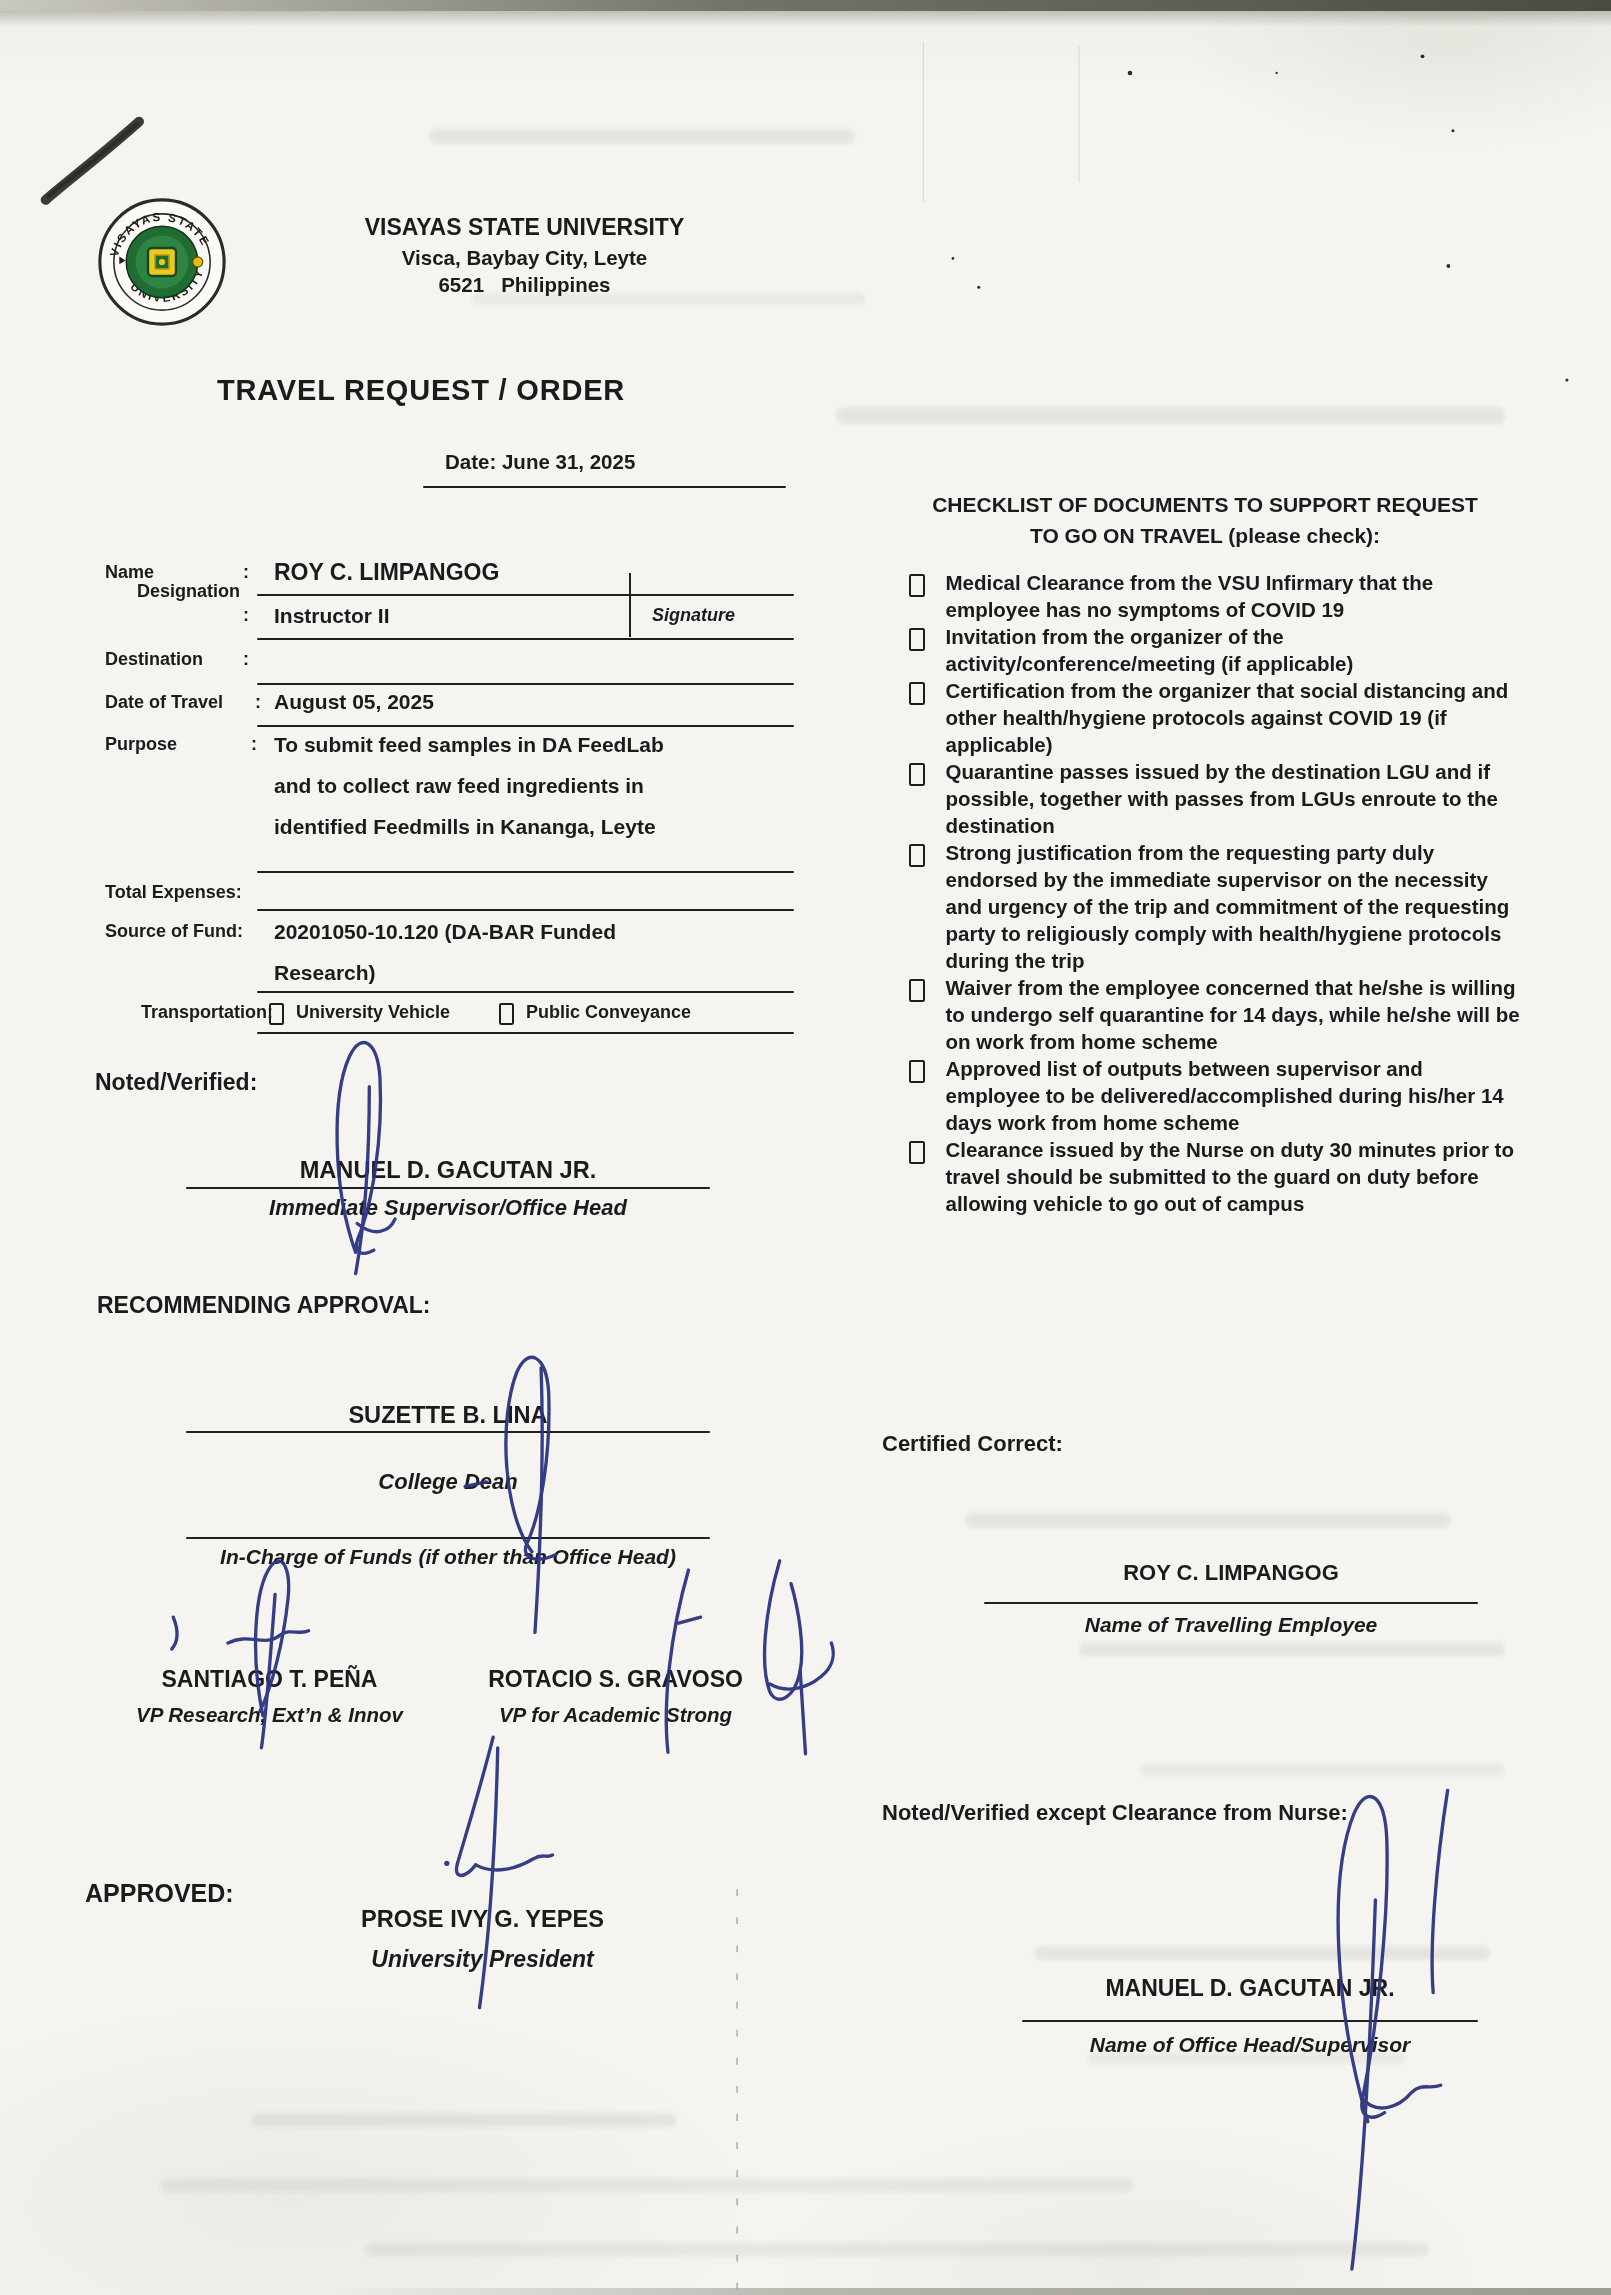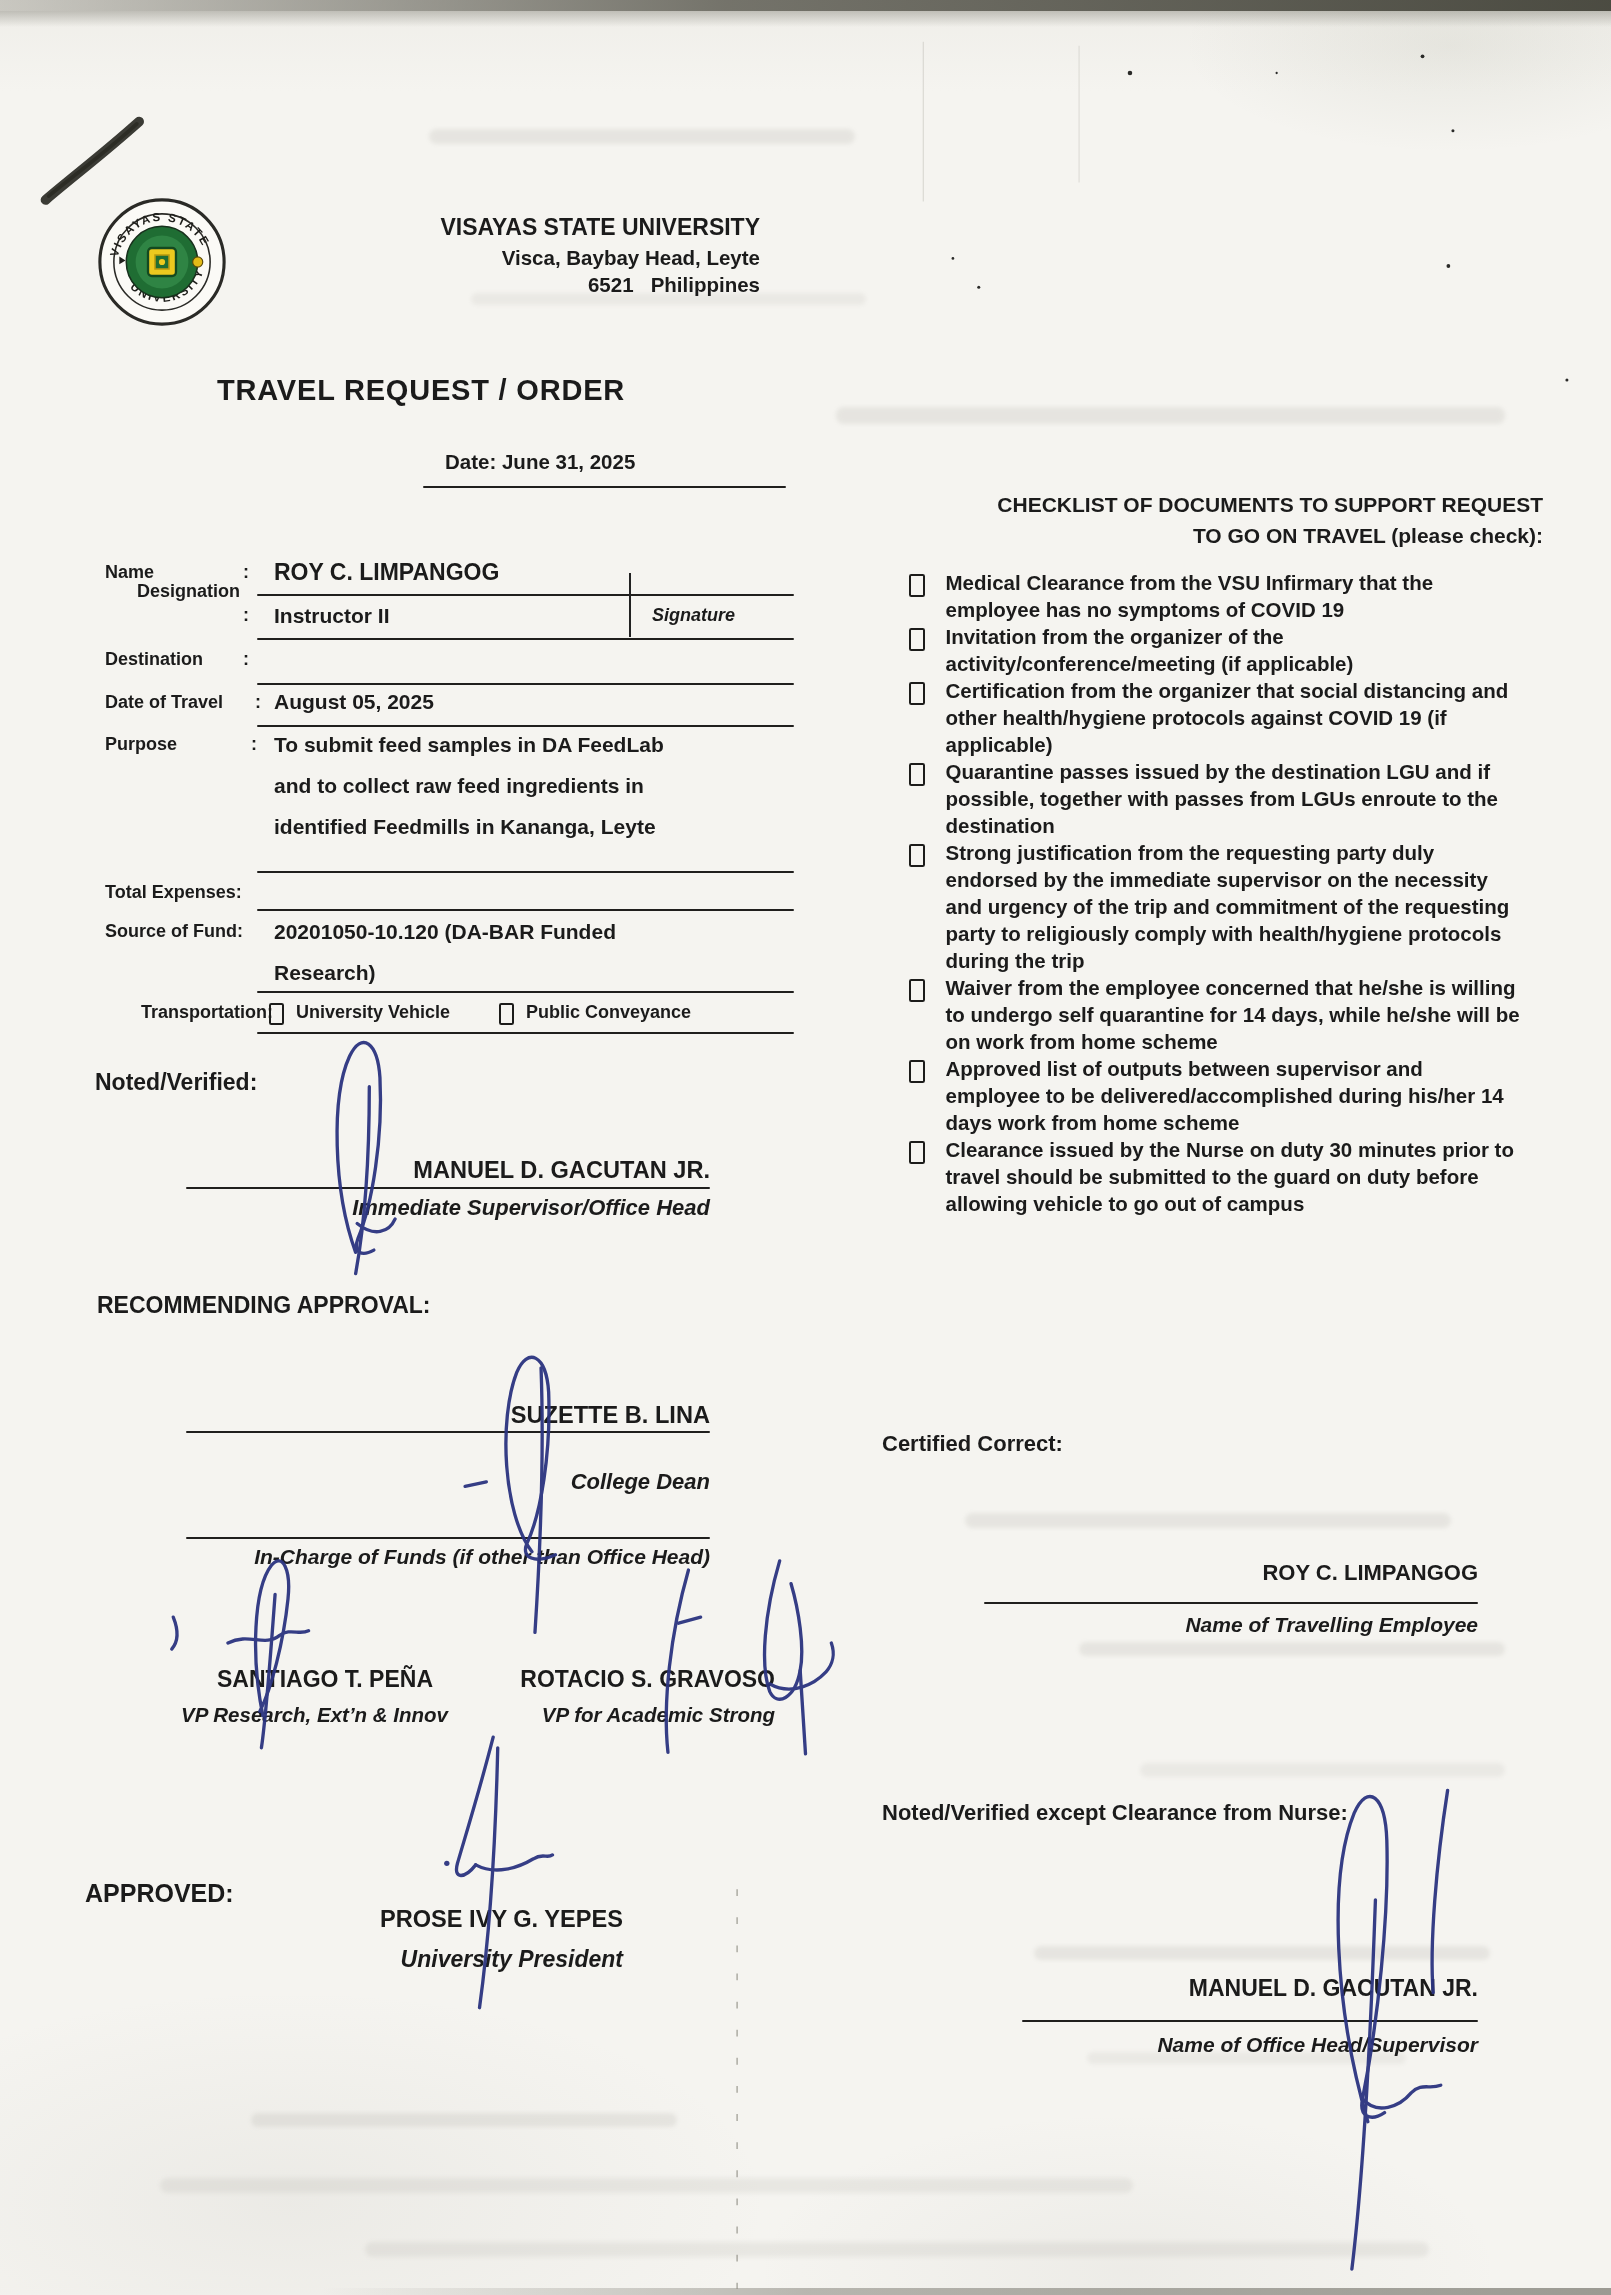--- a/index.html
+++ b/index.html
@@ -12,21 +12,21 @@
       radial-gradient(380px 152px at 90% 2%, rgba(120,125,100,.10), transparent 70%),
       linear-gradient(180deg, rgba(233,231,225,.5) 0%, rgba(245,244,240,0) 4%);
     font-family:"Liberation Sans","DejaVu Sans",sans-serif;
     color:#1b1b1b;
   }
   .abs{position:absolute;}
   .lbl{position:absolute;font-weight:700;font-size:18px;white-space:pre;}
   .val{position:absolute;font-weight:700;font-size:21px;white-space:pre;}
   .big{font-size:23px;}
   .it{font-style:italic;}
-  .ctr{text-align:right;}
+  .ctr{text-align:center;}
   .rule{position:absolute;border-top:2.3px solid #201f1d;border-radius:1.5px;height:0;}
   .thinrule{position:absolute;border-top:1.5px solid #3a3936;height:0;}
   .cbx{display:inline-block;width:11.4px;height:18px;border:2.3px solid #1c1c1a;border-radius:2.3px;background:transparent;}
   .chk-wrap{position:absolute;left:909px;top:569px;width:613px;}
   .chk-row{display:flex;gap:20.5px;align-items:flex-start;}
   .chk-row .cbx{flex:none;margin-top:4.6px;width:12px;height:19px;}
   .chk-text{font-weight:700;font-size:20.5px;line-height:27px;width:578px;}
   .ghost{position:absolute;background:#8f8c84;opacity:.14;filter:blur(1.9px);border-radius:7.6px;pointer-events:none;}
   .top-edge{position:absolute;top:0;left:0;width:100%;height:10.6px;
     background:linear-gradient(to right, rgba(130,128,118,.35), rgba(75,74,64,.75) 45%, rgba(58,58,48,.9));
@@ -77,21 +77,21 @@
     <circle cx="85" cy="85" r="46" fill="#1f6d33" stroke="#17301c" stroke-width="2"></circle>
     <circle cx="85" cy="85" r="34" fill="#2f8444"></circle>
     <rect x="67" y="67" width="36" height="36" rx="5" fill="#ecc91f" stroke="#14491f" stroke-width="3"></rect>
     <rect x="76" y="76" width="18" height="18" fill="#1f6d33" stroke="#b89a10" stroke-width="2"></rect>
     <circle cx="85" cy="85" r="4" fill="#ecc91f"></circle>
     <circle cx="131" cy="85" r="6.5" fill="#e3bb17" stroke="#5c4a08" stroke-width="1.5"></circle>
   </svg>
 
   <div class="abs ctr" style="left:289px;top:214px;width:471px;">
     <div style="font-weight:700;font-size:23px;">VISAYAS STATE UNIVERSITY</div>
-    <div style="font-weight:700;font-size:20.5px;margin-top:5.3px;">Visca, Baybay Head, Leyte</div>
+    <div style="font-weight:700;font-size:20.5px;margin-top:5.3px;">Visca, Baybay City, Leyte</div>
     <div style="font-weight:700;font-size:20.5px;margin-top:3px;white-space:pre;">6521   Philippines</div>
   </div>
 
   <div class="abs" style="left:217px;top:374px;font-weight:700;font-size:29px;letter-spacing:0.8px;">TRAVEL REQUEST / ORDER</div>
 
   <div class="abs" style="left:445px;top:450px;font-weight:700;font-size:20.5px;">Date: June 31, 2025</div>
   <div class="rule" style="left:423px;top:486px;width:363px;"></div>
 
   <div class="lbl" style="left:105px;top:562px;">Name</div>
   <div class="lbl" style="left:243px;top:562px;">:</div>

